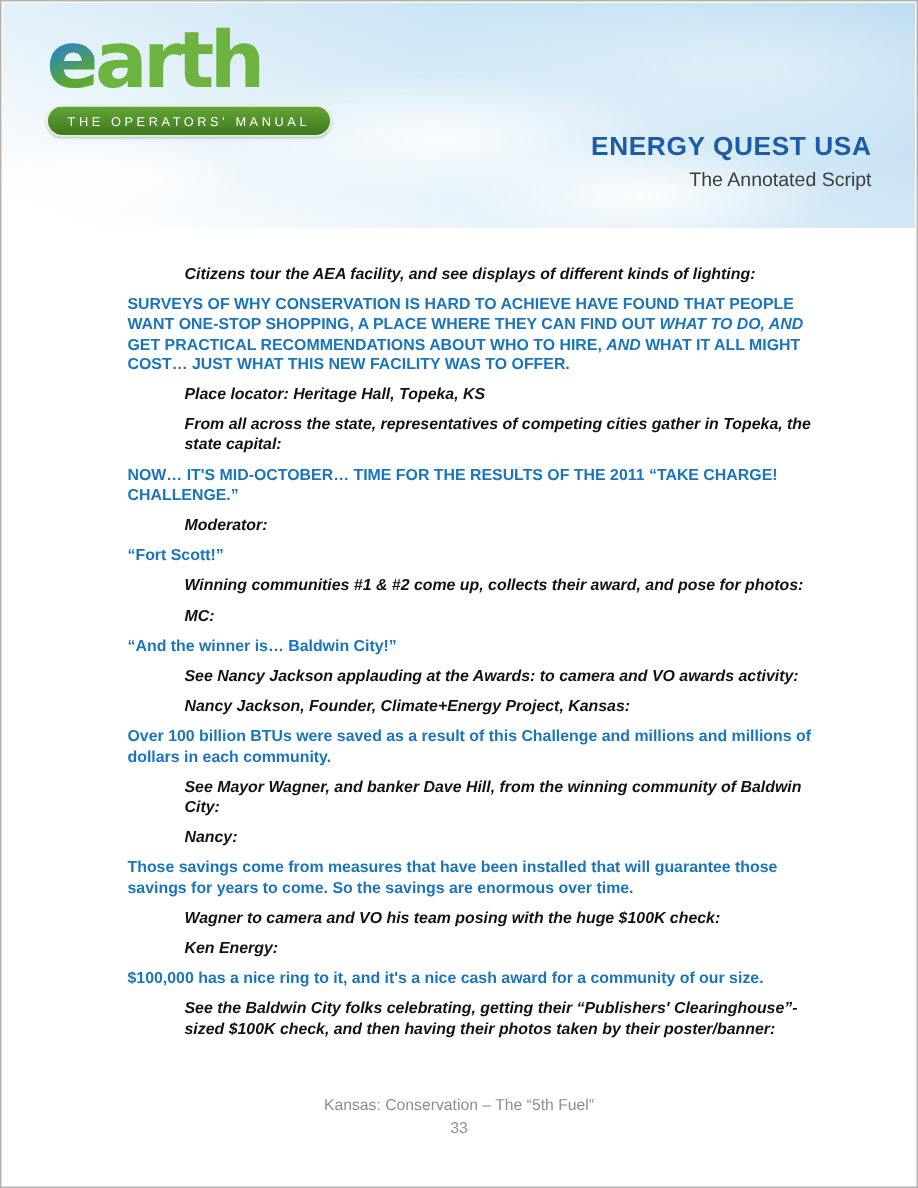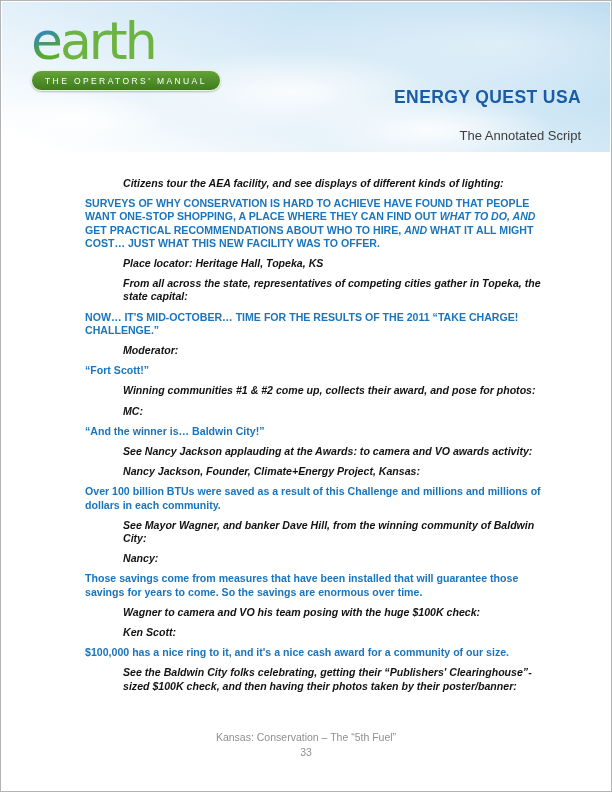--- a/index.html
+++ b/index.html
@@ -21,41 +21,41 @@
       radial-gradient(130px 38px at 12% 78%, rgba(255,255,255,.95), rgba(255,255,255,0) 70%),
       radial-gradient(220px 60px at 48% 60%, rgba(255,255,255,.85), rgba(255,255,255,0) 70%),
       radial-gradient(300px 90px at 82% 28%, rgba(255,255,255,.45), rgba(255,255,255,0) 75%),
       radial-gradient(180px 50px at 70% 85%, rgba(255,255,255,.9), rgba(255,255,255,0) 70%),
       linear-gradient(200deg, #b5d8ee 0%, #cae4f4 30%, #e2f0f9 60%, #ffffff 95%);
   }
   
   .logo { position: absolute; left: 30px; top: 14px; }
   .logo-word {
     font-family: "DejaVu Sans", sans-serif;
-    font-weight: normal; font-size: 52px; line-height: 1;
+    font-weight: bold; font-size: 52px; line-height: 1;
     letter-spacing: -3px; color: #6CB33F;
   }
   .logo-e {
     background: linear-gradient(155deg, #1464A5 0%, #2E86C1 32%, #58A72E 68%, #6CB33F 100%);
     -webkit-background-clip: text; background-clip: text;
     -webkit-text-fill-color: transparent;
   }
   .logo-banner {
     margin-top: 3px; display: inline-block;
     background: linear-gradient(180deg, #63a437 0%, #3f7a1f 100%);
     color: #ffffff; font-size: 8.5px; font-weight: normal;
     letter-spacing: 2.4px; padding: 5px 13px 4px;
     border-radius: 11px; border: 1px solid #eaf3de;
     box-shadow: 0 1px 2px rgba(0,0,0,.25);
     white-space: nowrap;
   }
   
   .title-block { position: absolute; right: 30px; top: 86px; text-align: right; }
   .doc-title { color: #1A5DA6; font-weight: bold; font-size: 17.5px; letter-spacing: .4px; }
-  .doc-subtitle { color: #3d3d3d; font-size: 13px; margin-top: 20px; }
+  .doc-subtitle { color: #3d3d3d; font-size: 13px; margin-top: 4px; }
   
   .script {
     position: absolute; left: 84px; top: 176px; width: 462px;
     font-size: 10.6px; line-height: 13.2px;
   }
   .script p { margin-bottom: 7px; }
   .stage { font-weight: bold; font-style: italic; color: #121212; margin-left: 38px; }
   .narration { color: #1B75BC; font-weight: bold; }
   .dialogue { color: #1B75BC; font-weight: bold; }
   .it { font-style: italic; }
@@ -95,21 +95,21 @@
     <p class="stage">Winning communities #1 &amp; #2 come up, collects their award, and pose for photos:</p>
     <p class="stage">MC:</p>
     <p class="dialogue">“And the winner is… Baldwin City!”</p>
     <p class="stage">See Nancy Jackson applauding at the Awards: to camera and VO awards activity:</p>
     <p class="stage">Nancy Jackson, Founder, Climate+Energy Project, Kansas:</p>
     <p class="dialogue">Over 100 billion BTUs were saved as a result of this Challenge and millions and millions of dollars in each community.</p>
     <p class="stage">See Mayor Wagner, and banker Dave Hill, from the winning community of Baldwin City:</p>
     <p class="stage">Nancy:</p>
     <p class="dialogue">Those savings come from measures that have been installed that will guarantee those savings for years to come. So the savings are enormous over time.</p>
     <p class="stage">Wagner to camera and VO his team posing with the huge $100K check:</p>
-    <p class="stage">Ken Scott:</p>
+    <p class="stage">Ken Energy:</p>
     <p class="dialogue">$100,000 has a nice ring to it, and it's a nice cash award for a community of our size.</p>
     <p class="stage">See the Baldwin City folks celebrating, getting their “Publishers' Clearinghouse”-sized $100K check, and then having their photos taken by their poster/banner:</p>
   </main>
 
   <div class="footer">
     <div>Kansas: Conservation – The “5th Fuel”</div>
     <div class="page-number">33</div>
   </div>
 
 </div>

